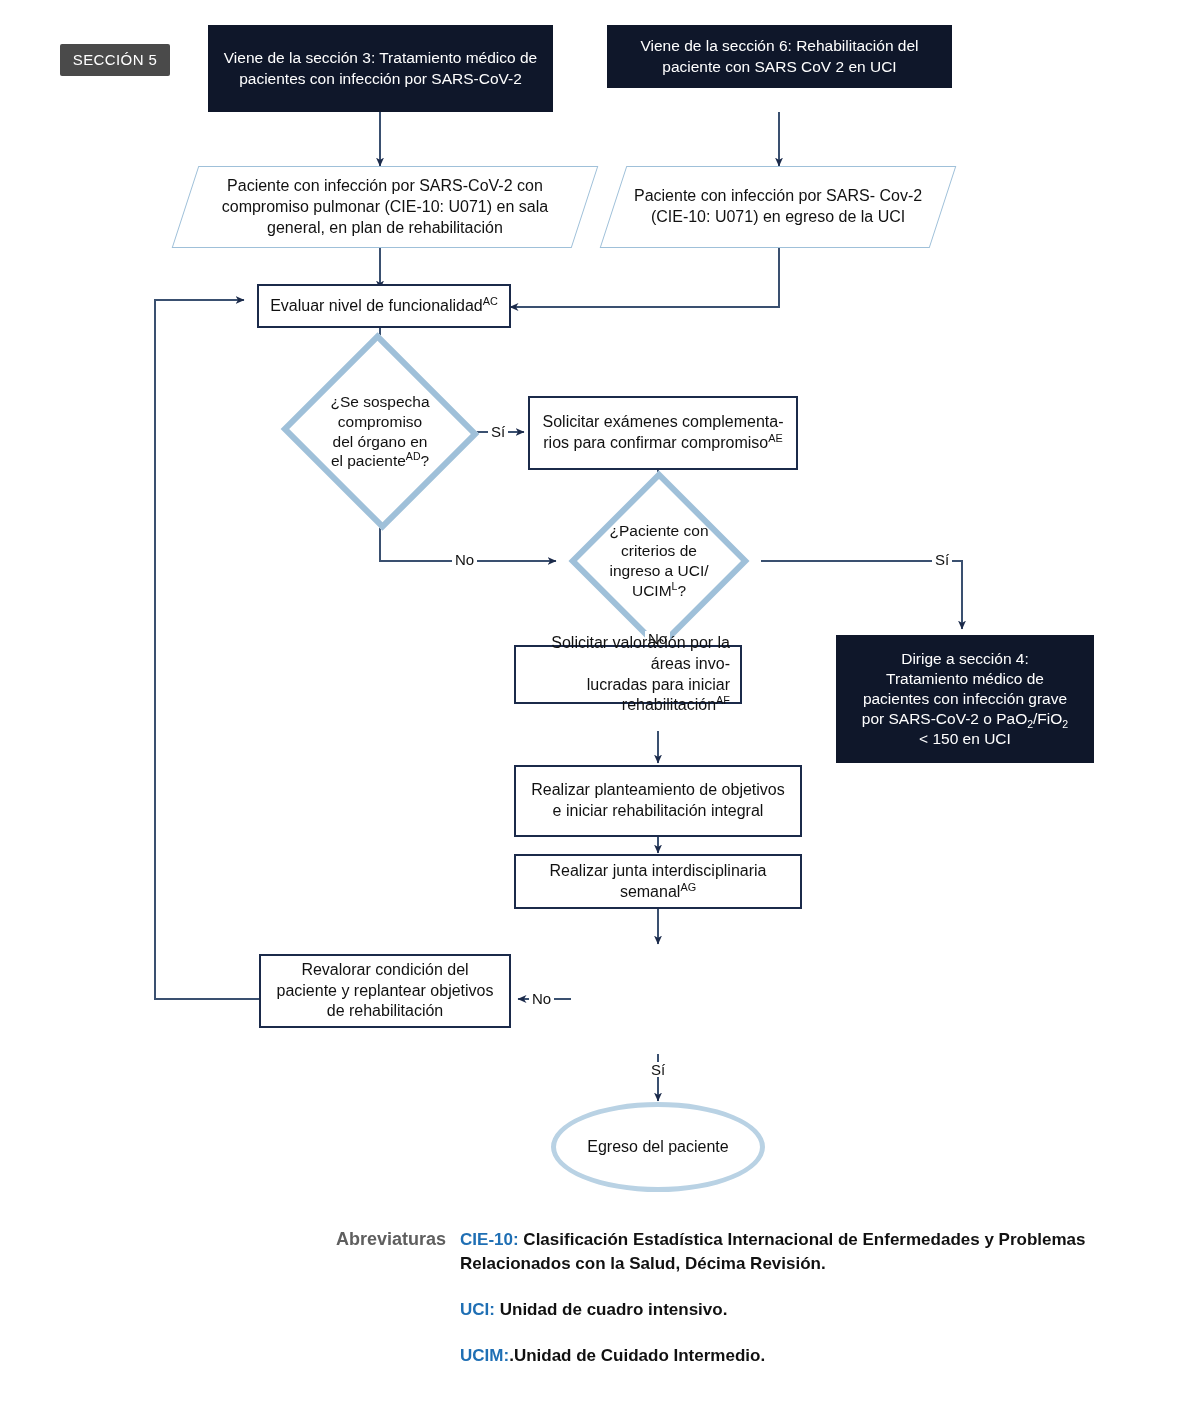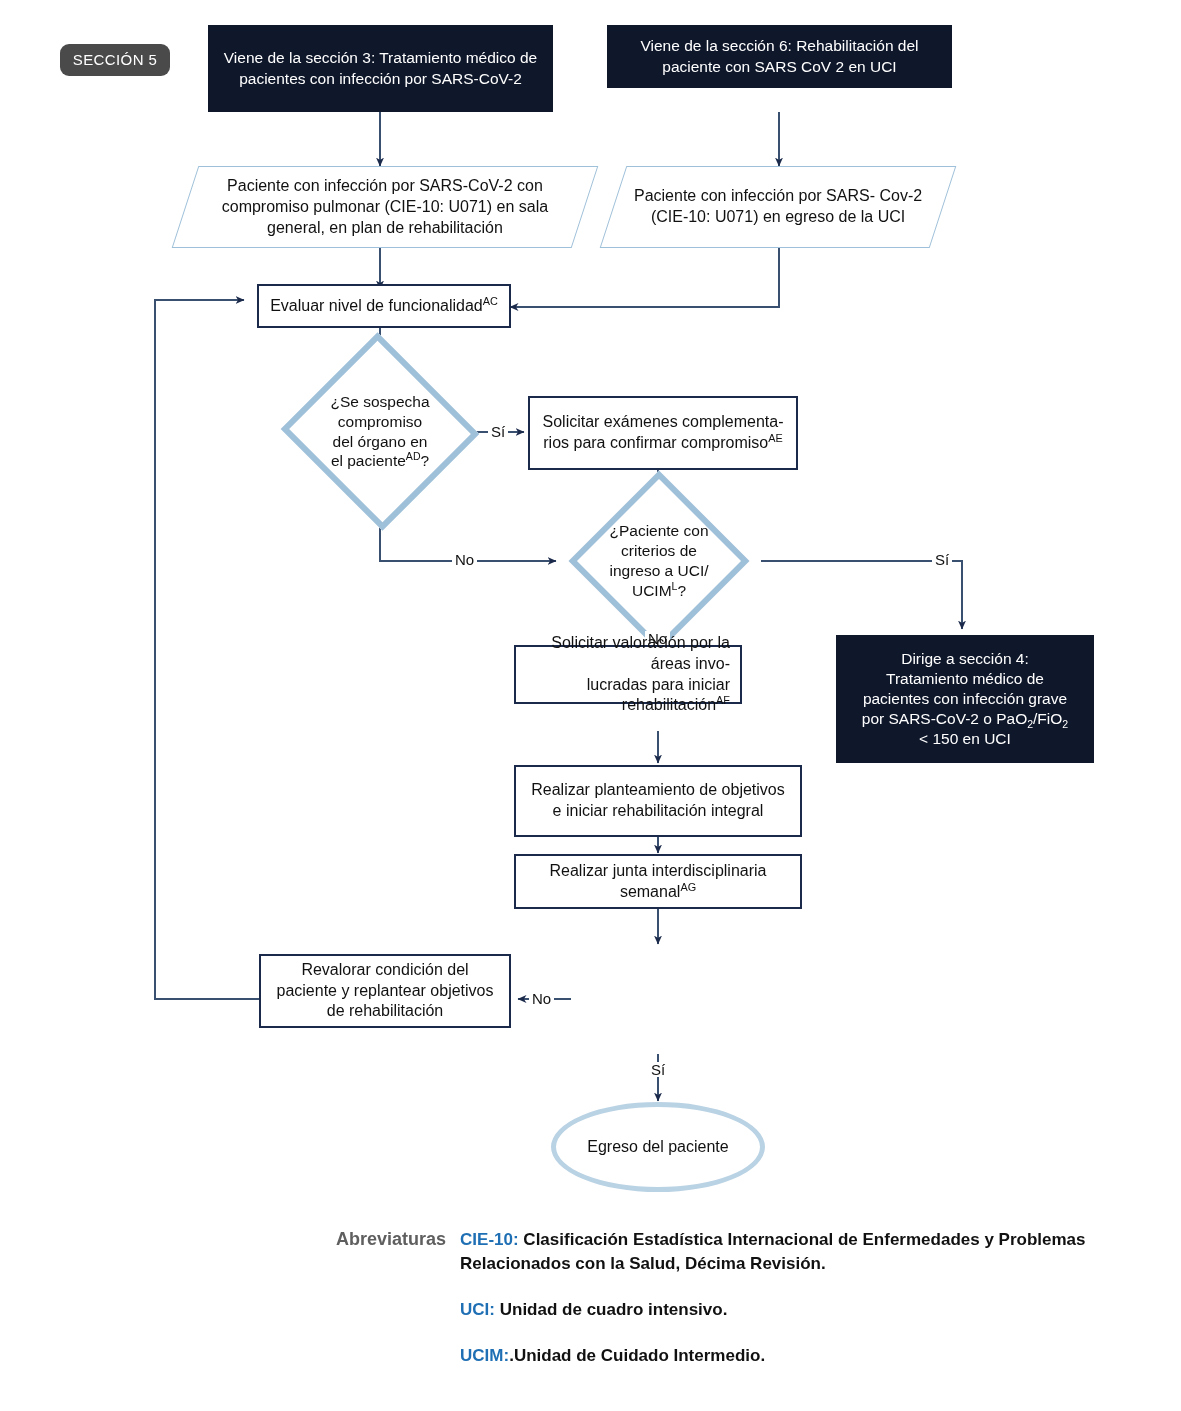--- a/index.html
+++ b/index.html
@@ -30,21 +30,21 @@
     text-align:center;
     line-height:1.30;
   }
   
   .section-badge{
     background:#4a4a4a;
     color:#ffffff;
     font-size:15px;
     letter-spacing:.4px;
     padding:6px 12px;
-    border-radius:9px;
+    border-radius:2px;
   }
   
   .green-box{
     background:#0f172a;
     color:#ffffff;
     font-size:15.5px;
     padding:8px 14px;
   }
   
   .proc-box{

